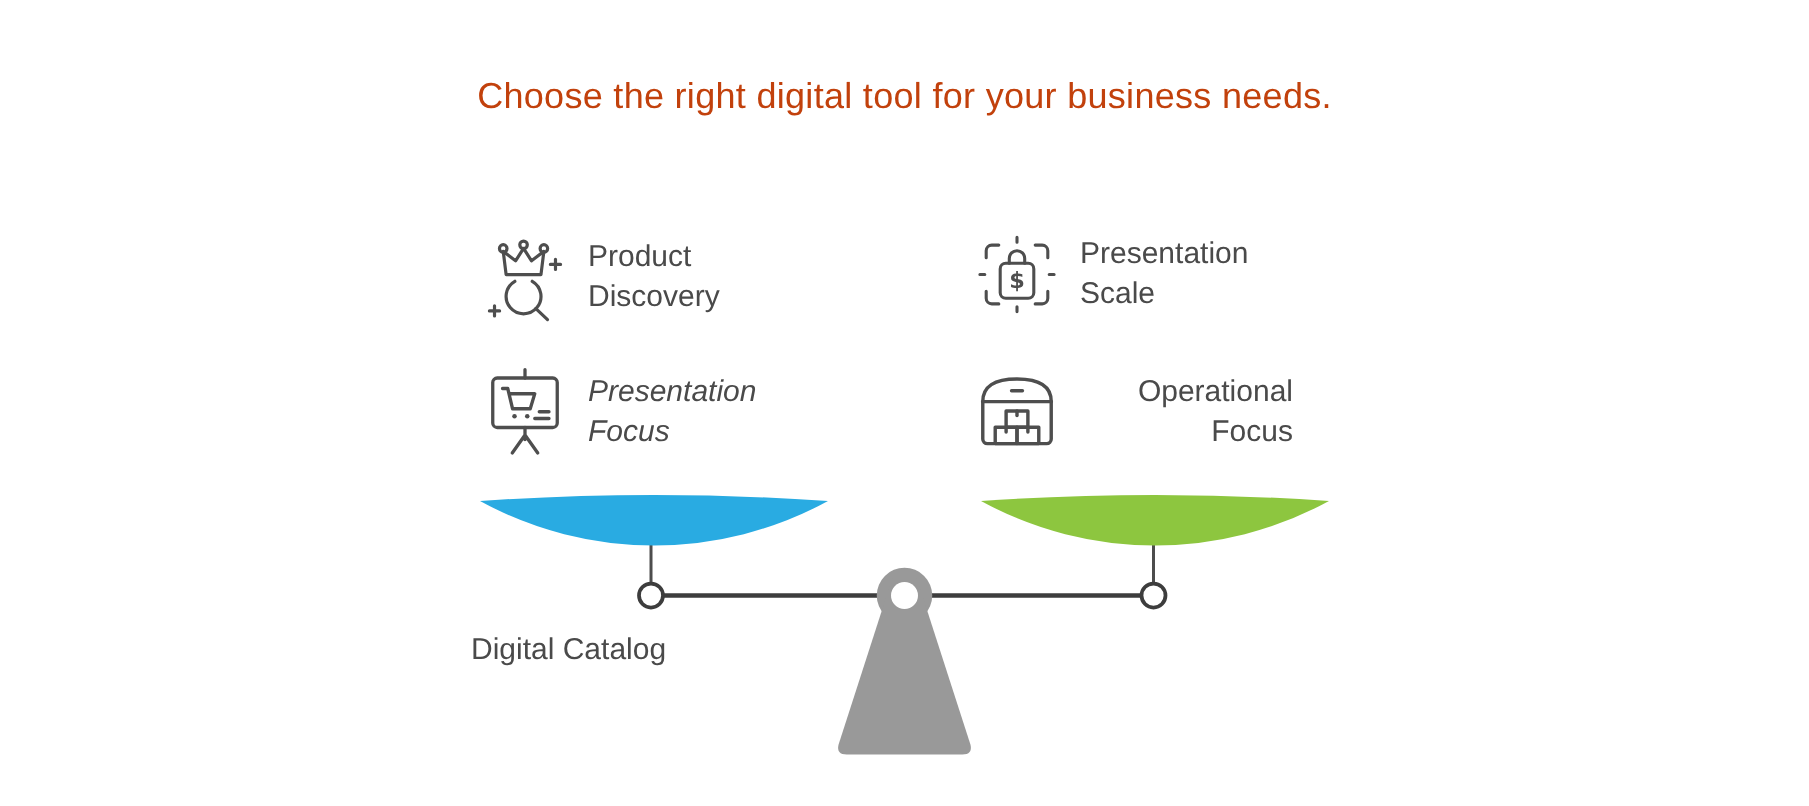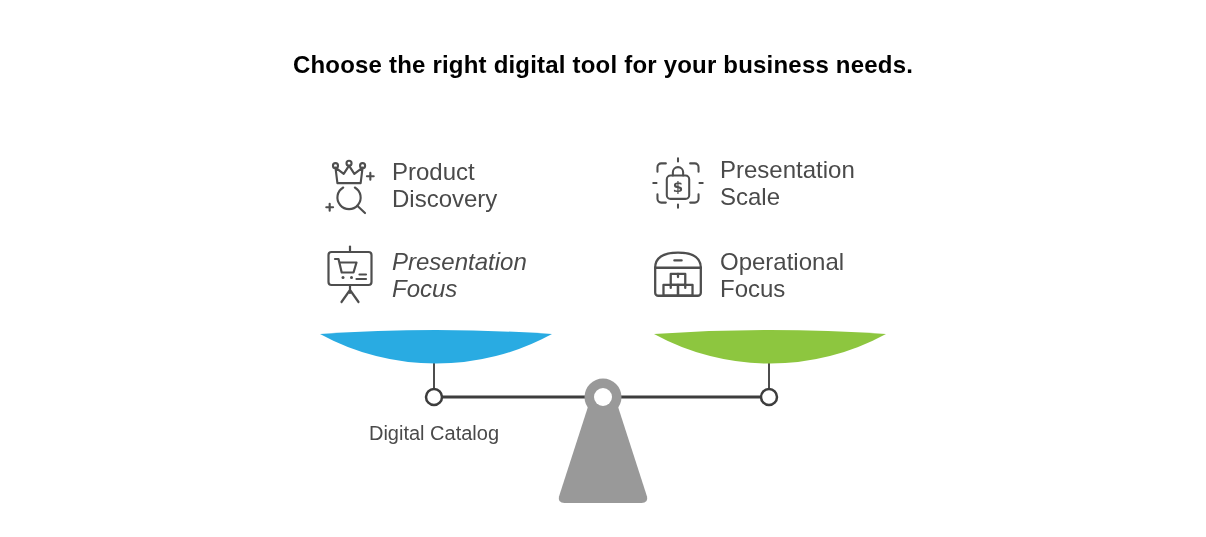--- a/index.html
+++ b/index.html
@@ -4,39 +4,39 @@
 <style>
   html,body { margin:0; padding:0; background:#ffffff; }
   .canvas {
     position:relative; width:1206px; height:537px; background:#ffffff;
     font-family:"Liberation Sans", sans-serif; overflow:hidden;
     margin:0 auto;
   }
   .title {
     position:absolute; top:49px; left:50%; transform:translateX(-50%);
     width:630px; text-align:center;
-    font-size:24px; font-weight:bold; color:#000000; line-height:31px;
+    font-size:24px; font-weight:normal; color:#c2410c; line-height:31px;
     letter-spacing:0.2px;
   }
   .feature { position:absolute; display:flex; align-items:flex-start; gap:14px; }
   .feature .icon-box { width:56px; height:60px; flex:0 0 auto; }
   .feature .icon-box svg { width:100%; height:100%; display:block; }
   .feature .label {
     width:142px; padding-top:3px;
-    font-size:24px; line-height:27px; color:#4A4A4A;
+    font-size:20px; line-height:27px; color:#4A4A4A;
   }
   .pos-l1 { left:322px; top:155px; }
   .pos-l2 { left:322px; top:245px;font-style:italic; }
   .pos-r1 { left:650px; top:153px; }
-  .pos-r2 { left:650px; top:245px; }
+  .pos-r2 { left:650px; top:245px;text-align:right; }
   .icon-stroke { fill:none; stroke:#4E4E4E; stroke-width:2.2; stroke-linecap:round; stroke-linejoin:round; }
   .icon-fill  { fill:#4E4E4E; stroke:none; }
   .scale-svg { position:absolute; left:300px; top:320px; width:610px; height:195px; }
   .pan-label {
-    position:absolute; top:422px; width:240px; text-align:center;
+    position:absolute; top:422px; width:240px; text-align:left;
     font-size:20px; color:#4A4A4A;
   }
   .pan-label.left  { left:314px; }
   .pan-label.right { left:660px; }
 </style>
 </head>
 <body>
 
 <div class="canvas">
 

